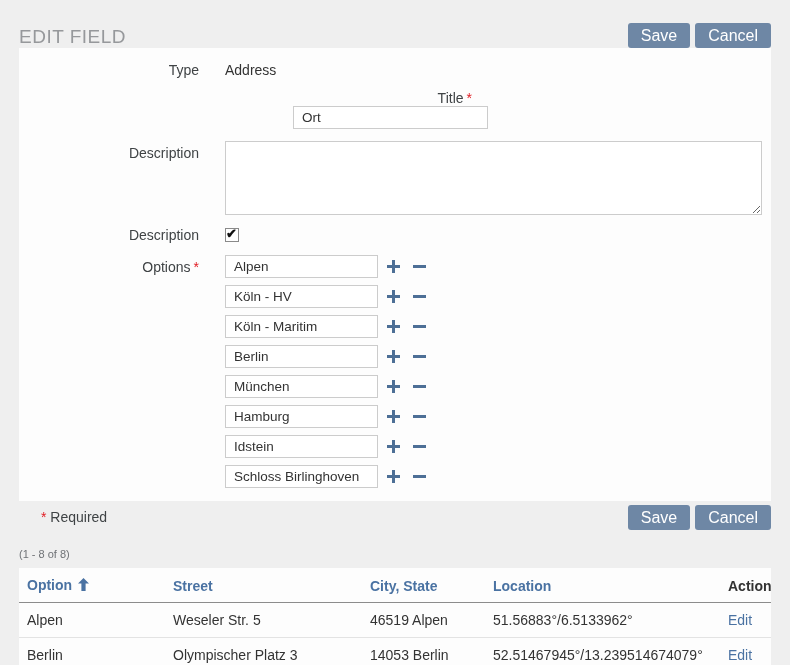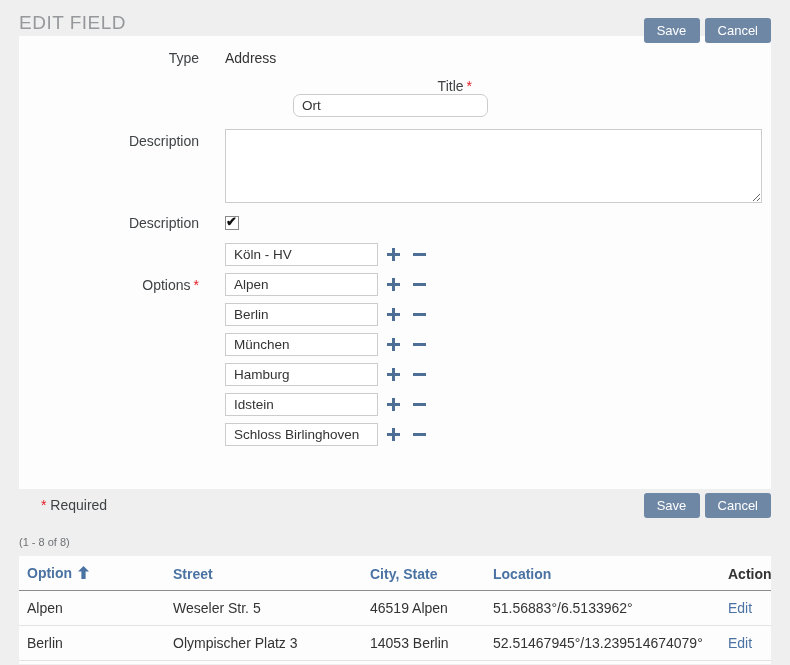--- a/index.html
+++ b/index.html
@@ -6,42 +6,42 @@
   html, body {
     width: 790px; height: 665px;
     background: #efefef;
     font-family: "Liberation Sans", "DejaVu Sans", sans-serif;
     overflow: hidden;
     color: #3f4345;
   }
 
   
   .app-header {
-    height: 36px;
+    height: 48px;
     display: flex;
-    align-items: flex-start;
-    padding: 8px 19px;
+    align-items: flex-end;
+    padding: 0 19px;
   }
   .page-title {
     flex: 1;
     font-size: 19px;
     letter-spacing: 0.5px;
     color: #96989b;
     font-weight: 400;
     margin-top: 4px;
   }
   .btn-group { display: flex; gap: 5px; margin-top: 10px; }
   .btn {
     display: inline-block;
     background: #6e87a5;
     color: #ffffff;
     border: none;
     border-radius: 3px;
     font-family: inherit;
-    font-size: 13px;
+    font-size: 16px;
     padding: 5px 13px;
     min-width: 56px;
     height: 25px;
     line-height: 15px;
     text-align: center;
     cursor: pointer;
   }
 
   
   .form-panel {
@@ -78,21 +78,21 @@
     height: 23px;
     outline: none;
   }
   .stretch { flex: 1; margin-right: 9px; }
   .textarea-input {
     height: 74px;
     resize: both;
     padding-top: 4px;
   }
   .row-title { margin-bottom: 12px; flex-direction: column; }
-  .row-title .text-input { height: 38px; border-radius: 7px; }
+  .row-title .text-input { height: 38px; }
 
   input[type="checkbox"] {
     appearance: none;
     -webkit-appearance: none;
     width: 14px; height: 14px;
     border: 1px solid #8a8a8a;
     background: #fff;
     position: relative;
     cursor: pointer;
   }
@@ -203,50 +203,64 @@
     <span class="form-label">Description</span>
     <textarea class="textarea-input stretch" value="" style=""></textarea>
   </div>
 
   <div class="form-row">
     <span class="form-label">Description</span>
     <input type="checkbox" checked="true" style="">
   </div>
 
   <div id="options-list">
+  <div class="option-row first">
+    <span class="form-label"><span>Options</span><span class="req">*</span></span>
+    <input type="text" class="text-input option-input" value="Alpen" style="">
+    <button class="icon-btn plus" title="">
+      <svg width="13" height="13" viewBox="0 0 13 13">
+            <path fill="#4d6f96" d="M5 0h3v5h5v3H8v5H5V8H0V5h5z"></path>
+          </svg>
+    </button>
+    <button class="icon-btn minus" title="">
+      <svg width="13" height="13" viewBox="0 0 13 13">
+            <rect fill="#4d6f96" y="5" width="13" height="3"></rect>
+          </svg>
+    </button>
+  </div>
+
   <div class="option-row">
     <span class="form-label"><span>Options</span><span class="req">*</span></span>
     <input type="text" class="text-input option-input" value="Köln - HV" style="">
     <button class="icon-btn plus" title="">
       <svg width="13" height="13" viewBox="0 0 13 13">
             <path fill="#4d6f96" d="M5 0h3v5h5v3H8v5H5V8H0V5h5z"></path>
           </svg>
     </button>
     <button class="icon-btn minus" title="">
       <svg width="13" height="13" viewBox="0 0 13 13">
             <rect fill="#4d6f96" y="5" width="13" height="3"></rect>
           </svg>
     </button>
   </div>
 
-  <div class="option-row first">
-    <span class="form-label"><span>Options</span><span class="req">*</span></span>
-    <input type="text" class="text-input option-input" value="Alpen" style="">
-    <button class="icon-btn plus" title="">
-      <svg width="13" height="13" viewBox="0 0 13 13">
-            <path fill="#4d6f96" d="M5 0h3v5h5v3H8v5H5V8H0V5h5z"></path>
-          </svg>
-    </button>
-    <button class="icon-btn minus" title="">
-      <svg width="13" height="13" viewBox="0 0 13 13">
-            <rect fill="#4d6f96" y="5" width="13" height="3"></rect>
-          </svg>
-    </button>
-  </div>
-
+  <div class="option-row">
+    <span class="form-label"><span>Options</span><span class="req">*</span></span>
+    <input type="text" class="text-input option-input" value="Köln - Maritim" style="">
+    <button class="icon-btn plus" title="">
+      <svg width="13" height="13" viewBox="0 0 13 13">
+            <path fill="#4d6f96" d="M5 0h3v5h5v3H8v5H5V8H0V5h5z"></path>
+          </svg>
+    </button>
+    <button class="icon-btn minus" title="">
+      <svg width="13" height="13" viewBox="0 0 13 13">
+            <rect fill="#4d6f96" y="5" width="13" height="3"></rect>
+          </svg>
+    </button>
+  </div>
 
   <div class="option-row">
     <span class="form-label"><span>Options</span><span class="req">*</span></span>
     <input type="text" class="text-input option-input" value="Berlin" style="">
     <button class="icon-btn plus" title="">
       <svg width="13" height="13" viewBox="0 0 13 13">
             <path fill="#4d6f96" d="M5 0h3v5h5v3H8v5H5V8H0V5h5z"></path>
           </svg>
     </button>
     <button class="icon-btn minus" title="">

